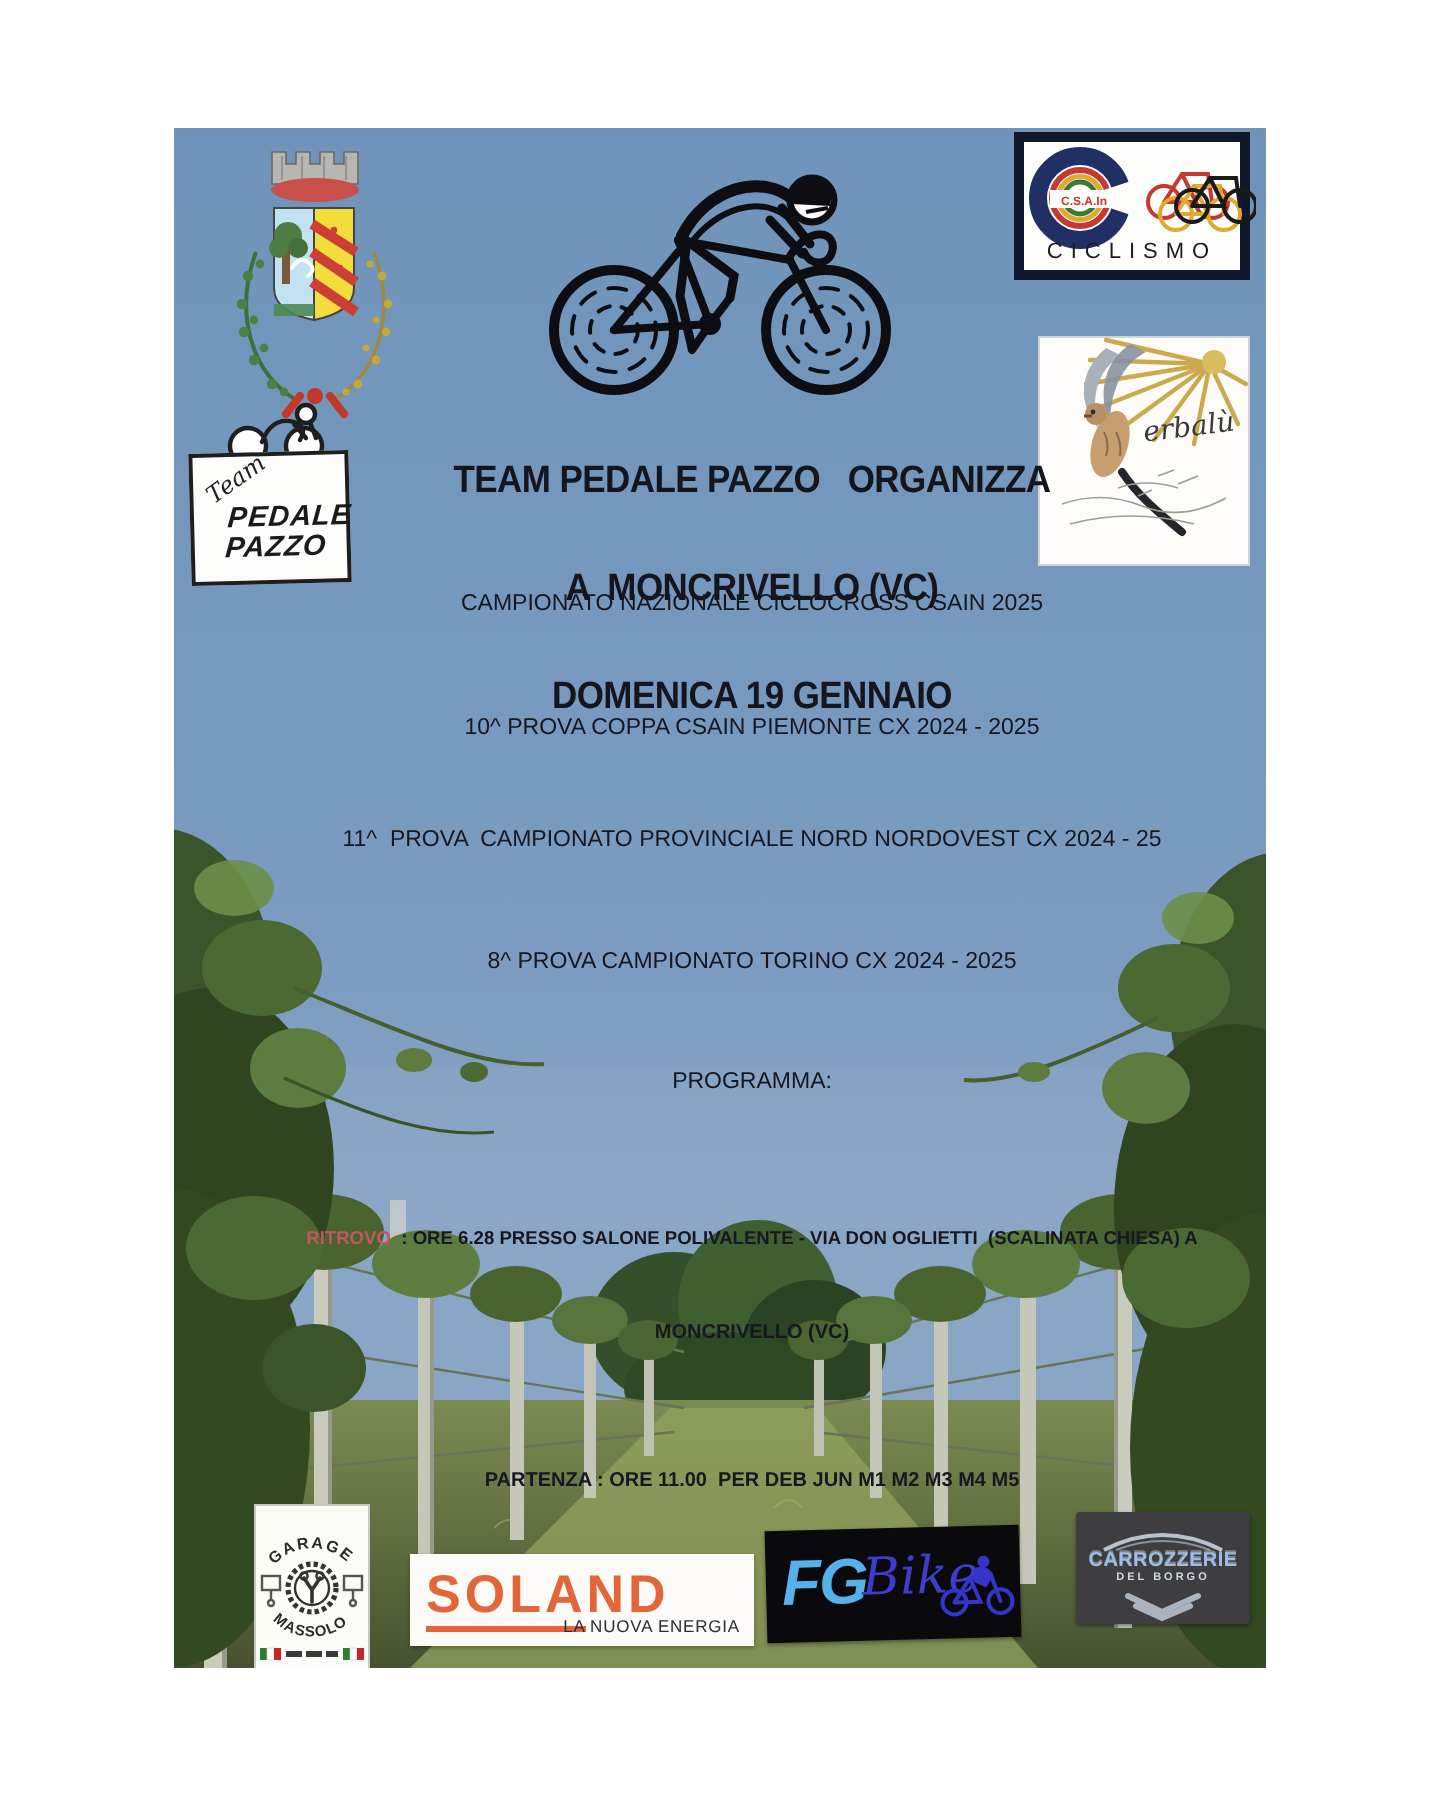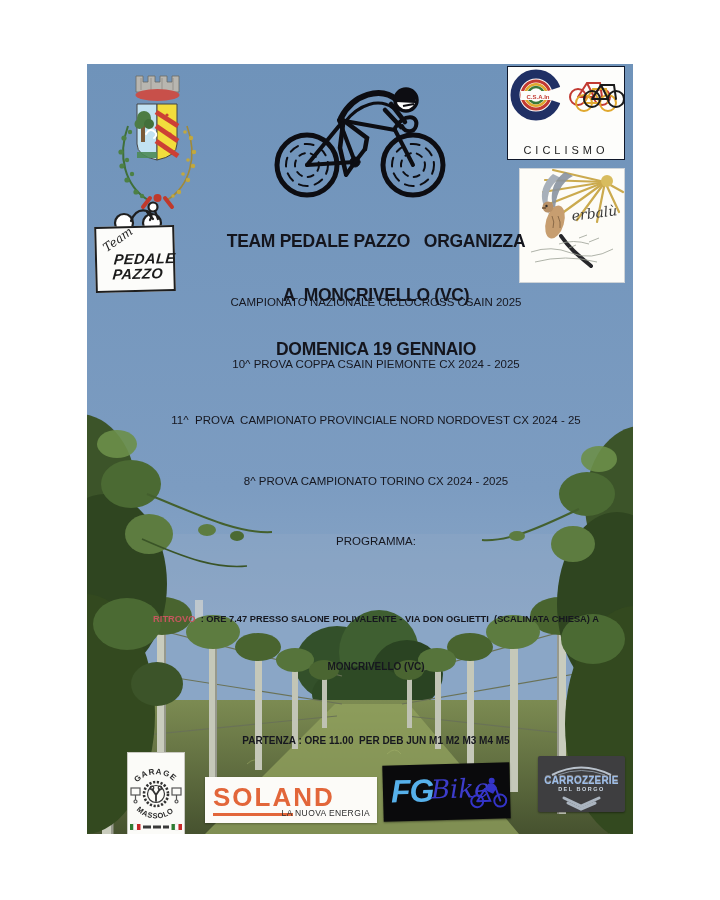--- a/index.html
+++ b/index.html
@@ -17,21 +17,21 @@
          line-height:18px;letter-spacing:-0.3px;transform:scaleX(.92);color:#14151d;}
   .annwrap{position:absolute;left:0;top:196px;width:546px;}
   .ann{font-weight:400;font-size:11.5px;line-height:13px;}
   .prog{font-weight:700;font-size:10px;line-height:12px;}
   .lbl{color:#c4575d;}
   .xlong{font-size:9.3px;}
   .mb13{margin-bottom:13px}.mb12{margin-bottom:12px}.mb11{margin-bottom:11px}.mb8{margin-bottom:8px}.mb7{margin-bottom:7px}
   
   #coa{left:23px;top:4px;}
   #cyclist{left:168px;top:6px;}
-  #csain{left:420px;top:2px;width:118px;height:94px;background:#fdfdfb;border:1px solid #0f172a;
+  #csain{left:420px;top:2px;width:118px;height:74px;background:#fdfdfb;border:5px solid #0f172a;
          box-sizing:border-box;}
   #erbalu{left:432px;top:104px;width:106px;height:115px;background:#fdfcf8;box-shadow:0 0 0 1px #cfd4d8 inset;}
   #tpp{left:8px;top:148px;width:84px;height:78px;}
   #tpp .box{position:absolute;left:0;top:14px;width:76px;height:62px;background:#fcfcfa;
             border:2px solid #1e1e1e;transform:rotate(-1.5deg);}
   #tpp .team{position:absolute;left:5px;top:4px;font-family:"DejaVu Serif",serif;font-style:italic;
              font-size:12px;color:#222;transform:rotate(-34deg);}
   #tpp .pp{position:absolute;left:16px;top:24px;font-weight:700;font-style:italic;font-size:14.5px;
            line-height:15px;color:#1b1b1b;transform:skewX(-6deg);letter-spacing:.5px;}
   #tpp svg{position:absolute;left:16px;top:-12px;}
@@ -358,21 +358,21 @@
         <div>A  MONCRIVELLO (VC)</div>
         <div>DOMENICA 19 GENNAIO</div>
       </div>
       <div class="annwrap">
         <div class="ann mb13">CAMPIONATO NAZIONALE CICLOCROSS CSAIN 2025</div>
         <div class="ann mb7">10^ PROVA COPPA CSAIN PIEMONTE CX 2024 - 2025</div>
         <div class="ann mb12">11^  PROVA  CAMPIONATO PROVINCIALE NORD NORDOVEST CX 2024 - 25</div>
         <div class="ann mb11">8^ PROVA CAMPIONATO TORINO CX 2024 - 2025</div>
         <div class="ann mb11">PROGRAMMA:</div>
 
-        <div class="prog xlong"><span class="lbl">RITROVO</span><span>  : ORE 7.47 PRESSO SALONE POLIVALENTE - VIA DON OGLIETTI  (SCALINATA CHIESA) A</span></div>
+        <div class="prog xlong"><span class="lbl">RITROVO</span><span>  : ORE 6.28 PRESSO SALONE POLIVALENTE - VIA DON OGLIETTI  (SCALINATA CHIESA) A</span></div>
         <div class="prog mb8">MONCRIVELLO (VC)</div>
 
         <div class="prog">PARTENZA : ORE 11.00  PER DEB JUN M1 M2 M3 M4 M5</div>
         
 
         
         
 
         
         

